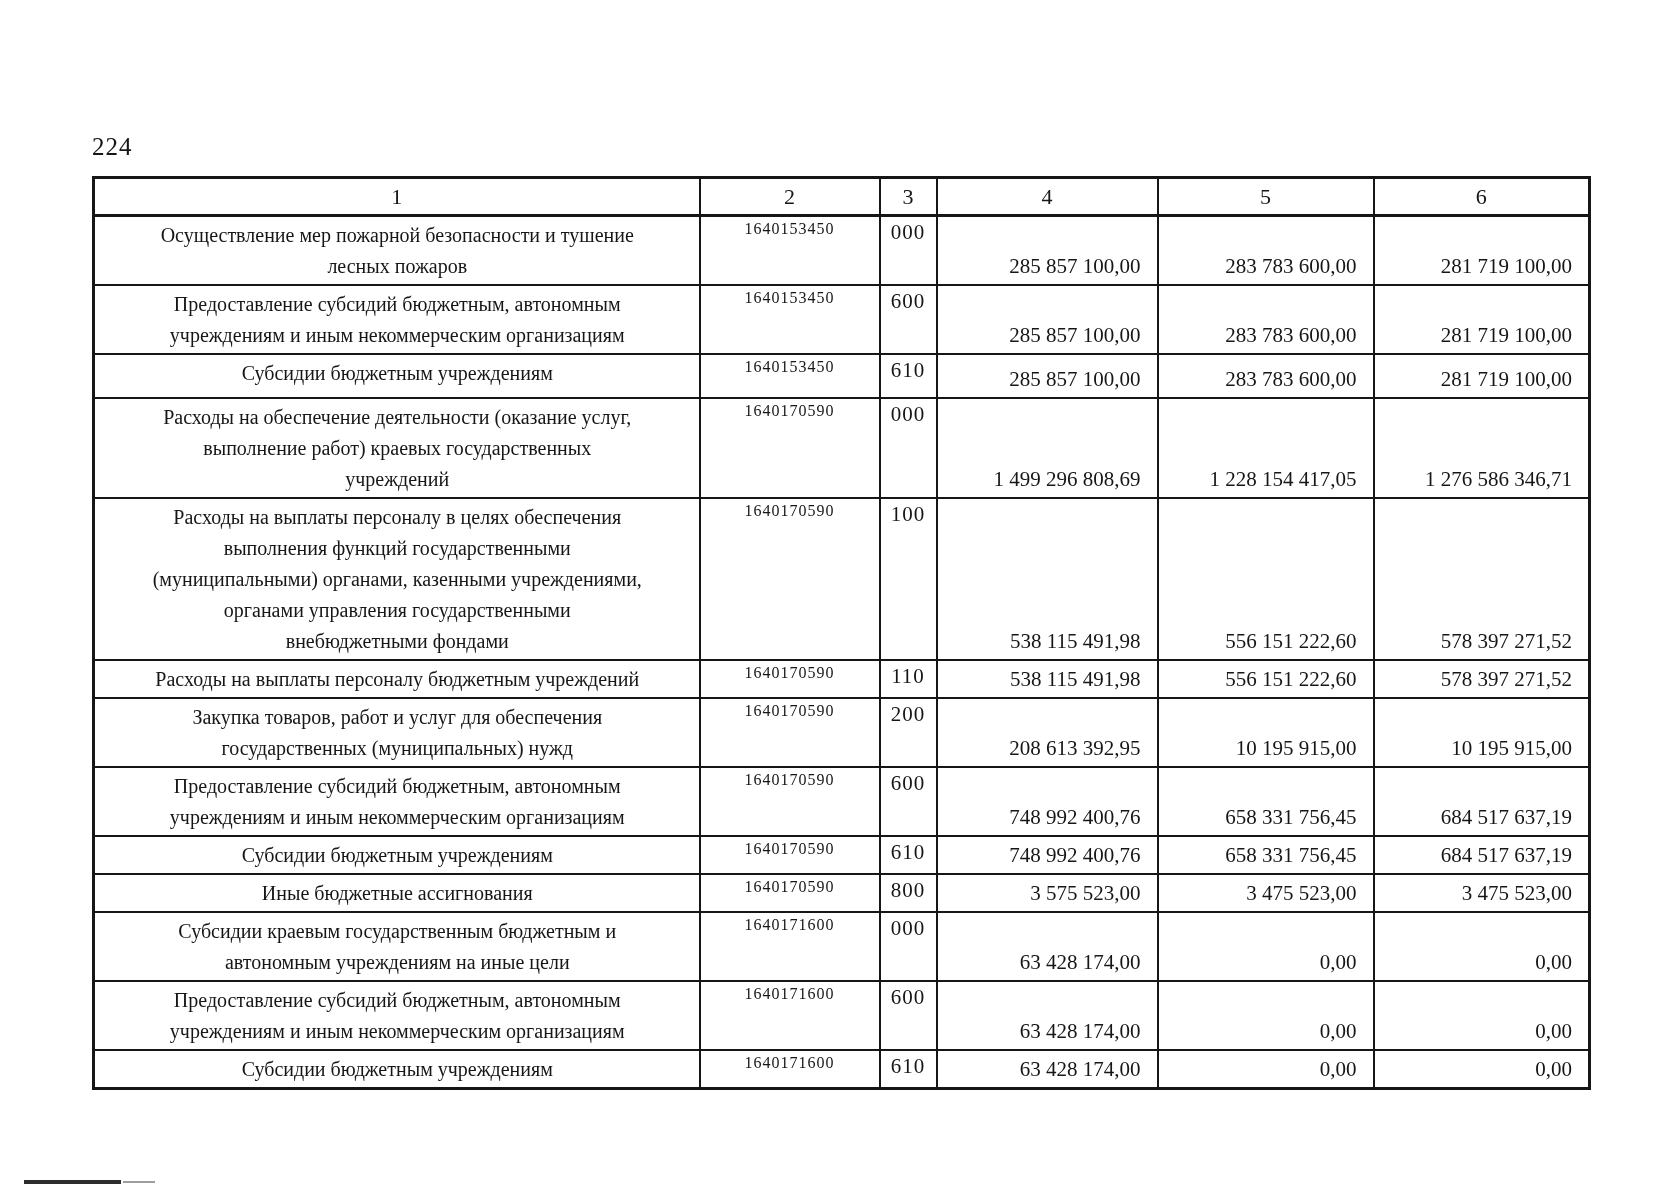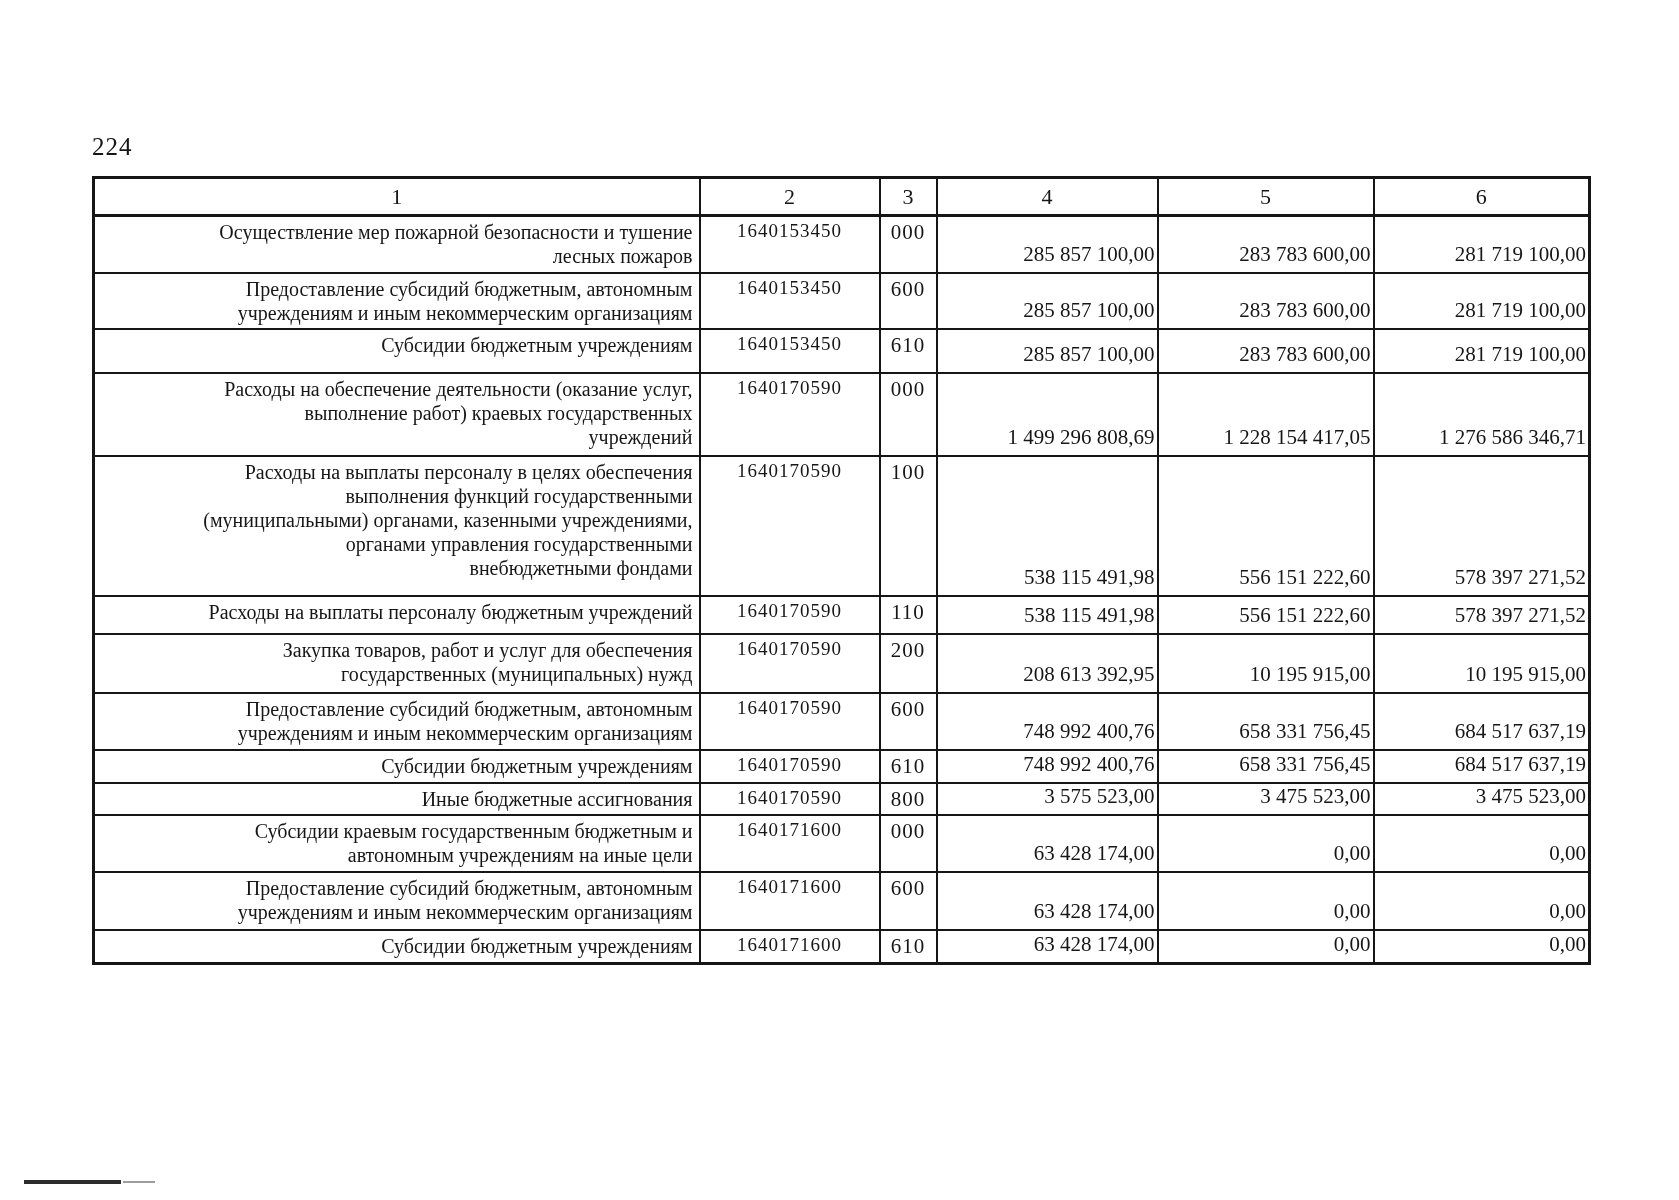--- a/index.html
+++ b/index.html
@@ -5,25 +5,25 @@
   html,body{margin:0;padding:0;background:#ffffff;}
   .page{position:relative;width:1679px;height:1200px;background:#ffffff;overflow:hidden;
         font-family:"Liberation Serif","DejaVu Serif",serif;color:#161616;}
   .pagenum{position:absolute;top:133px;left:92px;width:1496px;
            font-size:25px;letter-spacing:1px;}
   table.budget{position:absolute;left:92px;top:176px;width:1496px;border-collapse:collapse;
                table-layout:fixed;border:3px solid #161616;background:#fff;}
   table.budget th{border:2px solid #161616;border-bottom:3px solid #161616;font-weight:normal;
                   font-size:22px;text-align:center;vertical-align:middle;padding:0;}
   table.budget td{border:2px solid #161616;overflow:hidden;}
-  td.name{vertical-align:top;text-align:right;padding:3px 6px 2px 7px;font-size:20px;
-          line-height:24px;white-space:pre-line;}
-  td.code{vertical-align:top;text-align:center;padding-top:3px;font-size:19px;letter-spacing:1px;}
+  td.name{vertical-align:top;text-align:center;padding:3px 6px 2px 7px;font-size:20px;
+          line-height:31px;white-space:pre-line;}
+  td.code{vertical-align:top;text-align:center;padding-top:3px;font-size:16px;letter-spacing:1px;}
   td.vr{vertical-align:top;text-align:center;padding-top:3px;font-size:21px;letter-spacing:1px;margin-top:42px;}
-  td.amt{vertical-align:bottom;text-align:right;padding:0 2px 5px 0;font-size:21px;white-space:nowrap;}
+  td.amt{vertical-align:bottom;text-align:right;padding:0 16px 5px 0;font-size:21px;white-space:nowrap;}
   .scan-mark-dark{position:absolute;left:24px;top:1180px;width:97px;height:4px;background:#2c2c2c;}
   .scan-mark-light{position:absolute;left:123px;top:1181px;width:32px;height:2px;background:#9d9d9d;}
 </style>
 </head>
 <body>
 
 <div class="page">
 
   <div class="pagenum">224</div>
 

